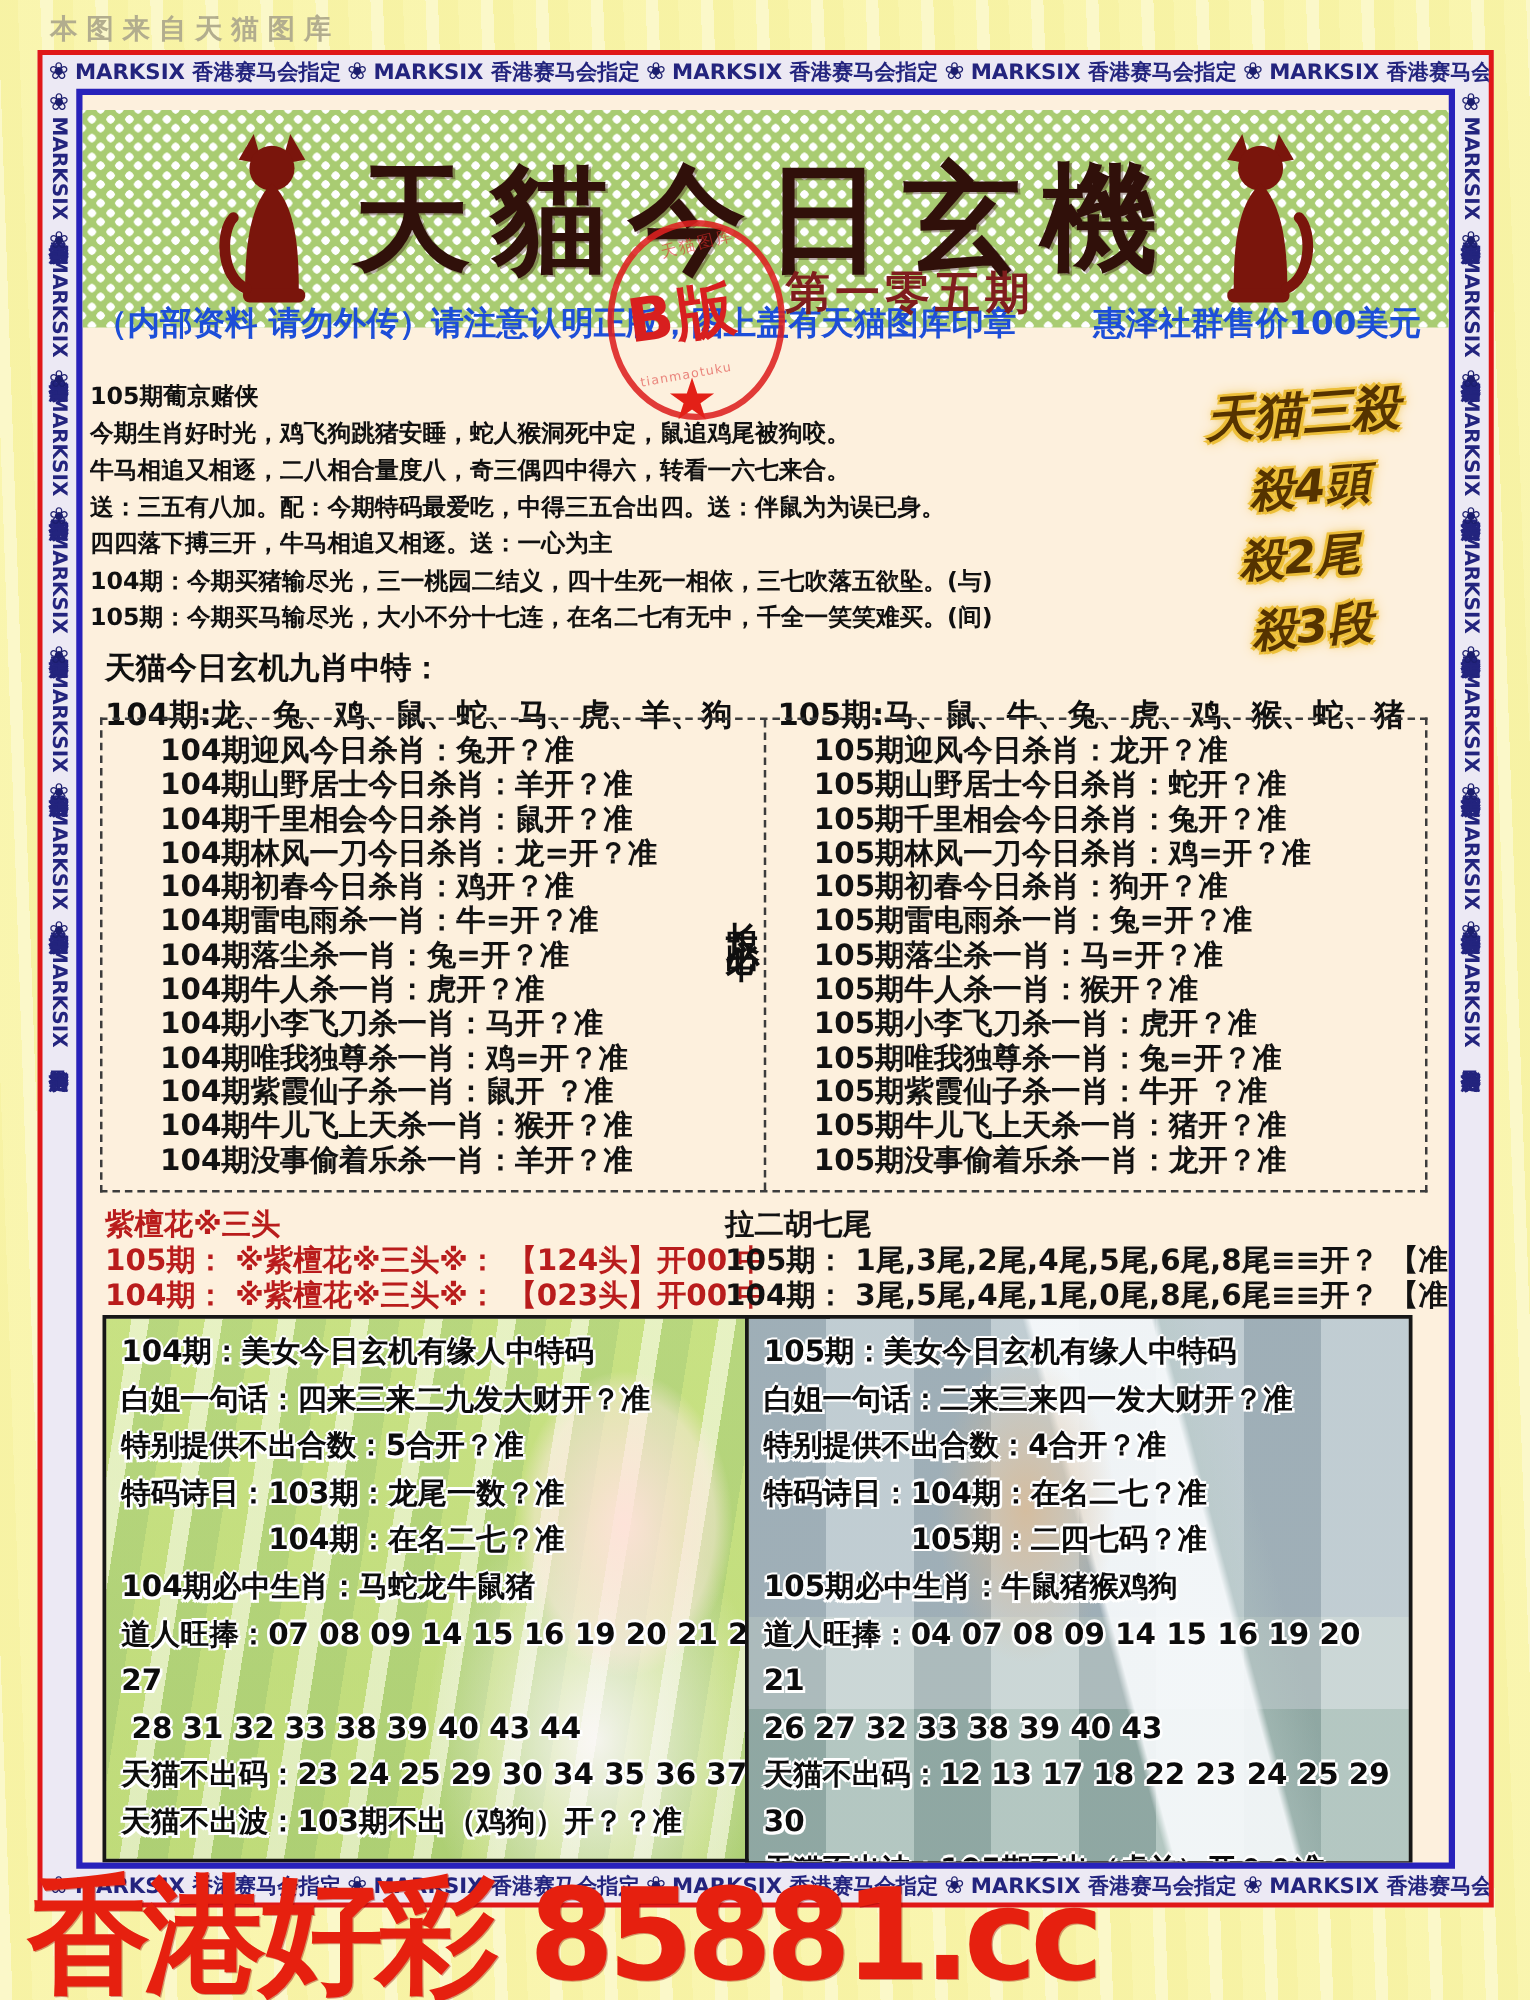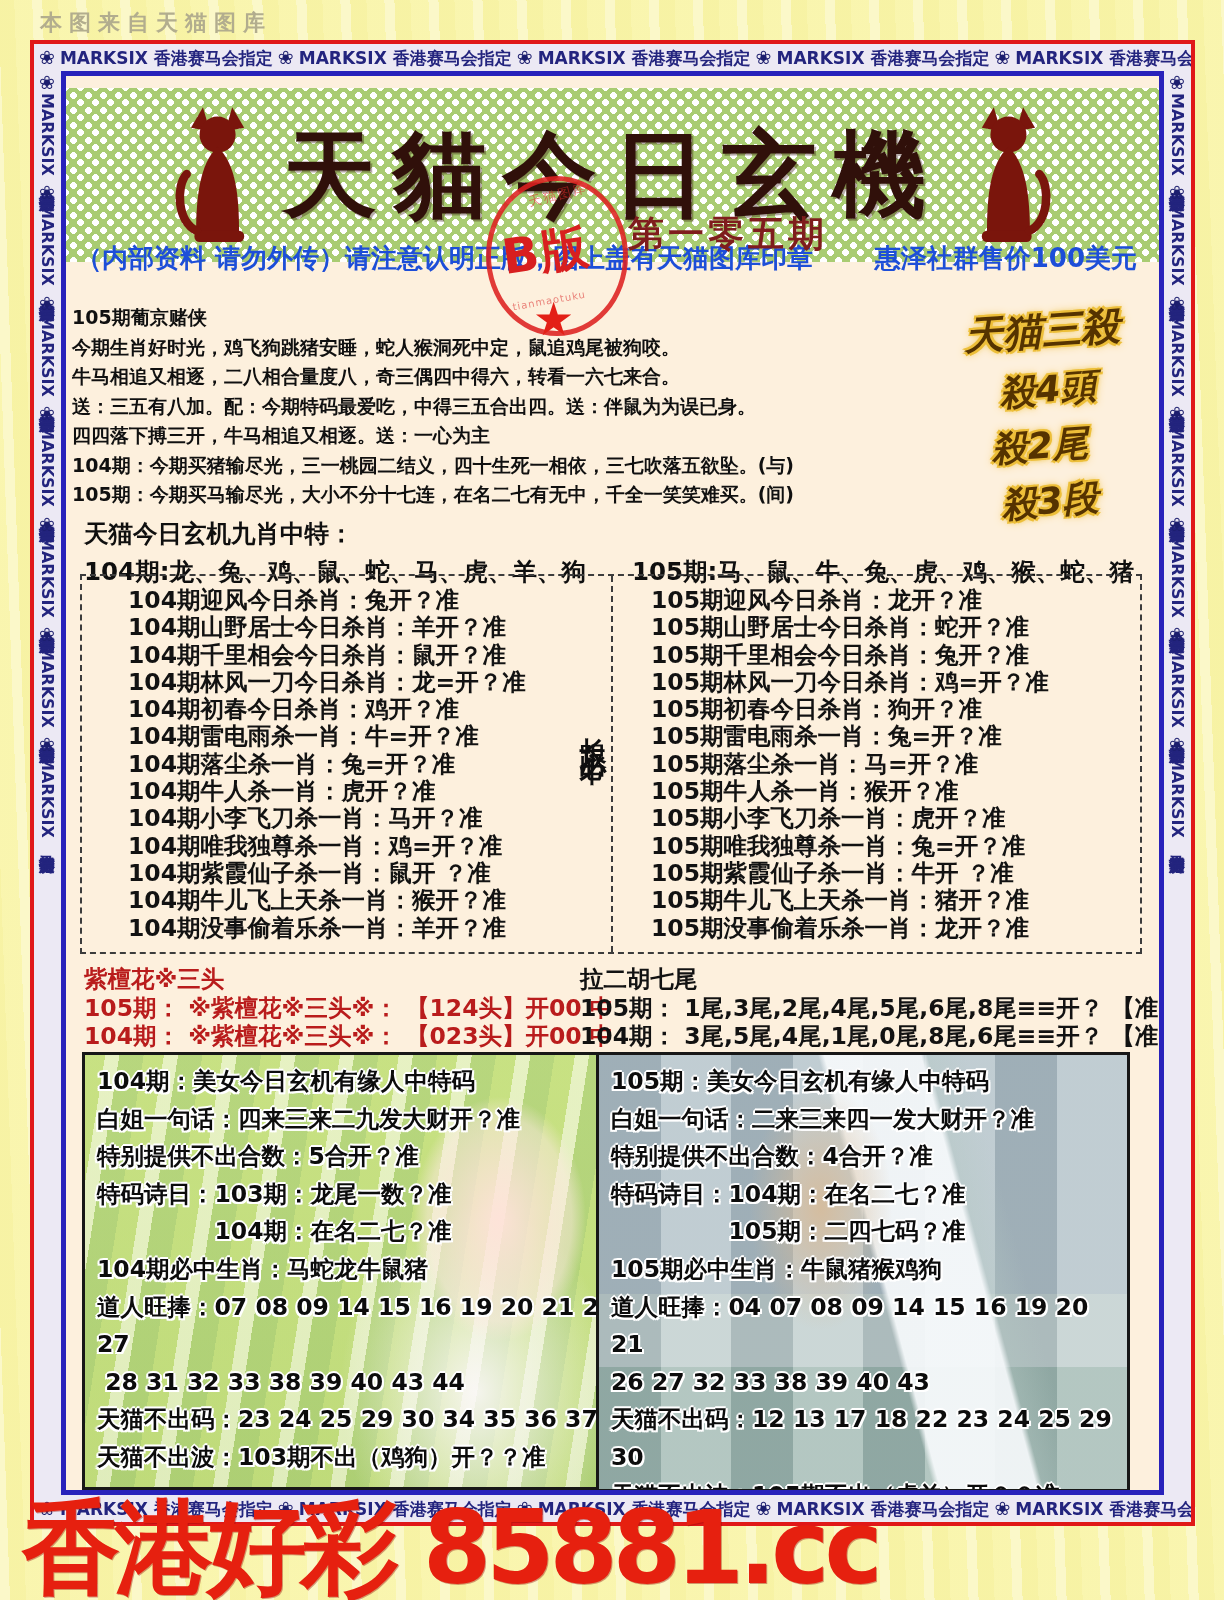--- a/index.html
+++ b/index.html
@@ -60,21 +60,21 @@
   .sansha { position:absolute; top:228px; right:10px; width:214px; text-align:center; z-index:3; }
   .sansha div { font-weight:900; color:#553300; font-style:italic;
     text-shadow:0 0 5px #edbf3a, 2px 2px 0 #edbf3a, -2px -2px 0 #edbf3a, 2px -2px 0 #edbf3a, -2px 2px 0 #edbf3a, 0 0 10px #edbf3a; }
   .sansha .t   { font-size:39px; transform:rotate(-4deg); }
   .sansha .i0  { font-size:36px; transform:rotate(-5deg) translateX(6px); margin-top:8px; }
   .sansha .i1  { font-size:36px; transform:rotate(-4deg) translateX(-2px); margin-top:7px; }
   .sansha .i2  { font-size:36px; transform:rotate(-5deg) translateX(8px); margin-top:7px; }
 
   
   .jiuxiao { position:absolute; top:441px; left:18px; font-size:24.5px; font-weight:700; color:#0f0f0f; }
-  .jiuxiao .line2 { margin-top:5px; display:flex; gap:46px; white-space:nowrap; }
+  .jiuxiao .line2 { margin-top:5px; display:flex; gap:36px; white-space:nowrap; }
 
   
   .killbox { position:absolute; top:498px; left:14px; width:1062px; height:380px;
     border:2px dashed #3c3c3c; display:grid; grid-template-columns:1fr 1fr; }
   .kill-divider { position:absolute; left:50%; top:0; bottom:0; border-left:2px dashed #3c3c3c; }
   .kill-col { padding:11px 0 0 46px; font-size:23.5px; line-height:27.3px; font-weight:600; color:#121212; white-space:nowrap; }
   .kill-col.right { padding-left:40px; }
   .mid-note { position:absolute; left:calc(50% - 36px); top:140px; writing-mode:vertical-rl;
     font-size:27px; font-weight:700; letter-spacing:7px; color:#0f0f0f; }
 

